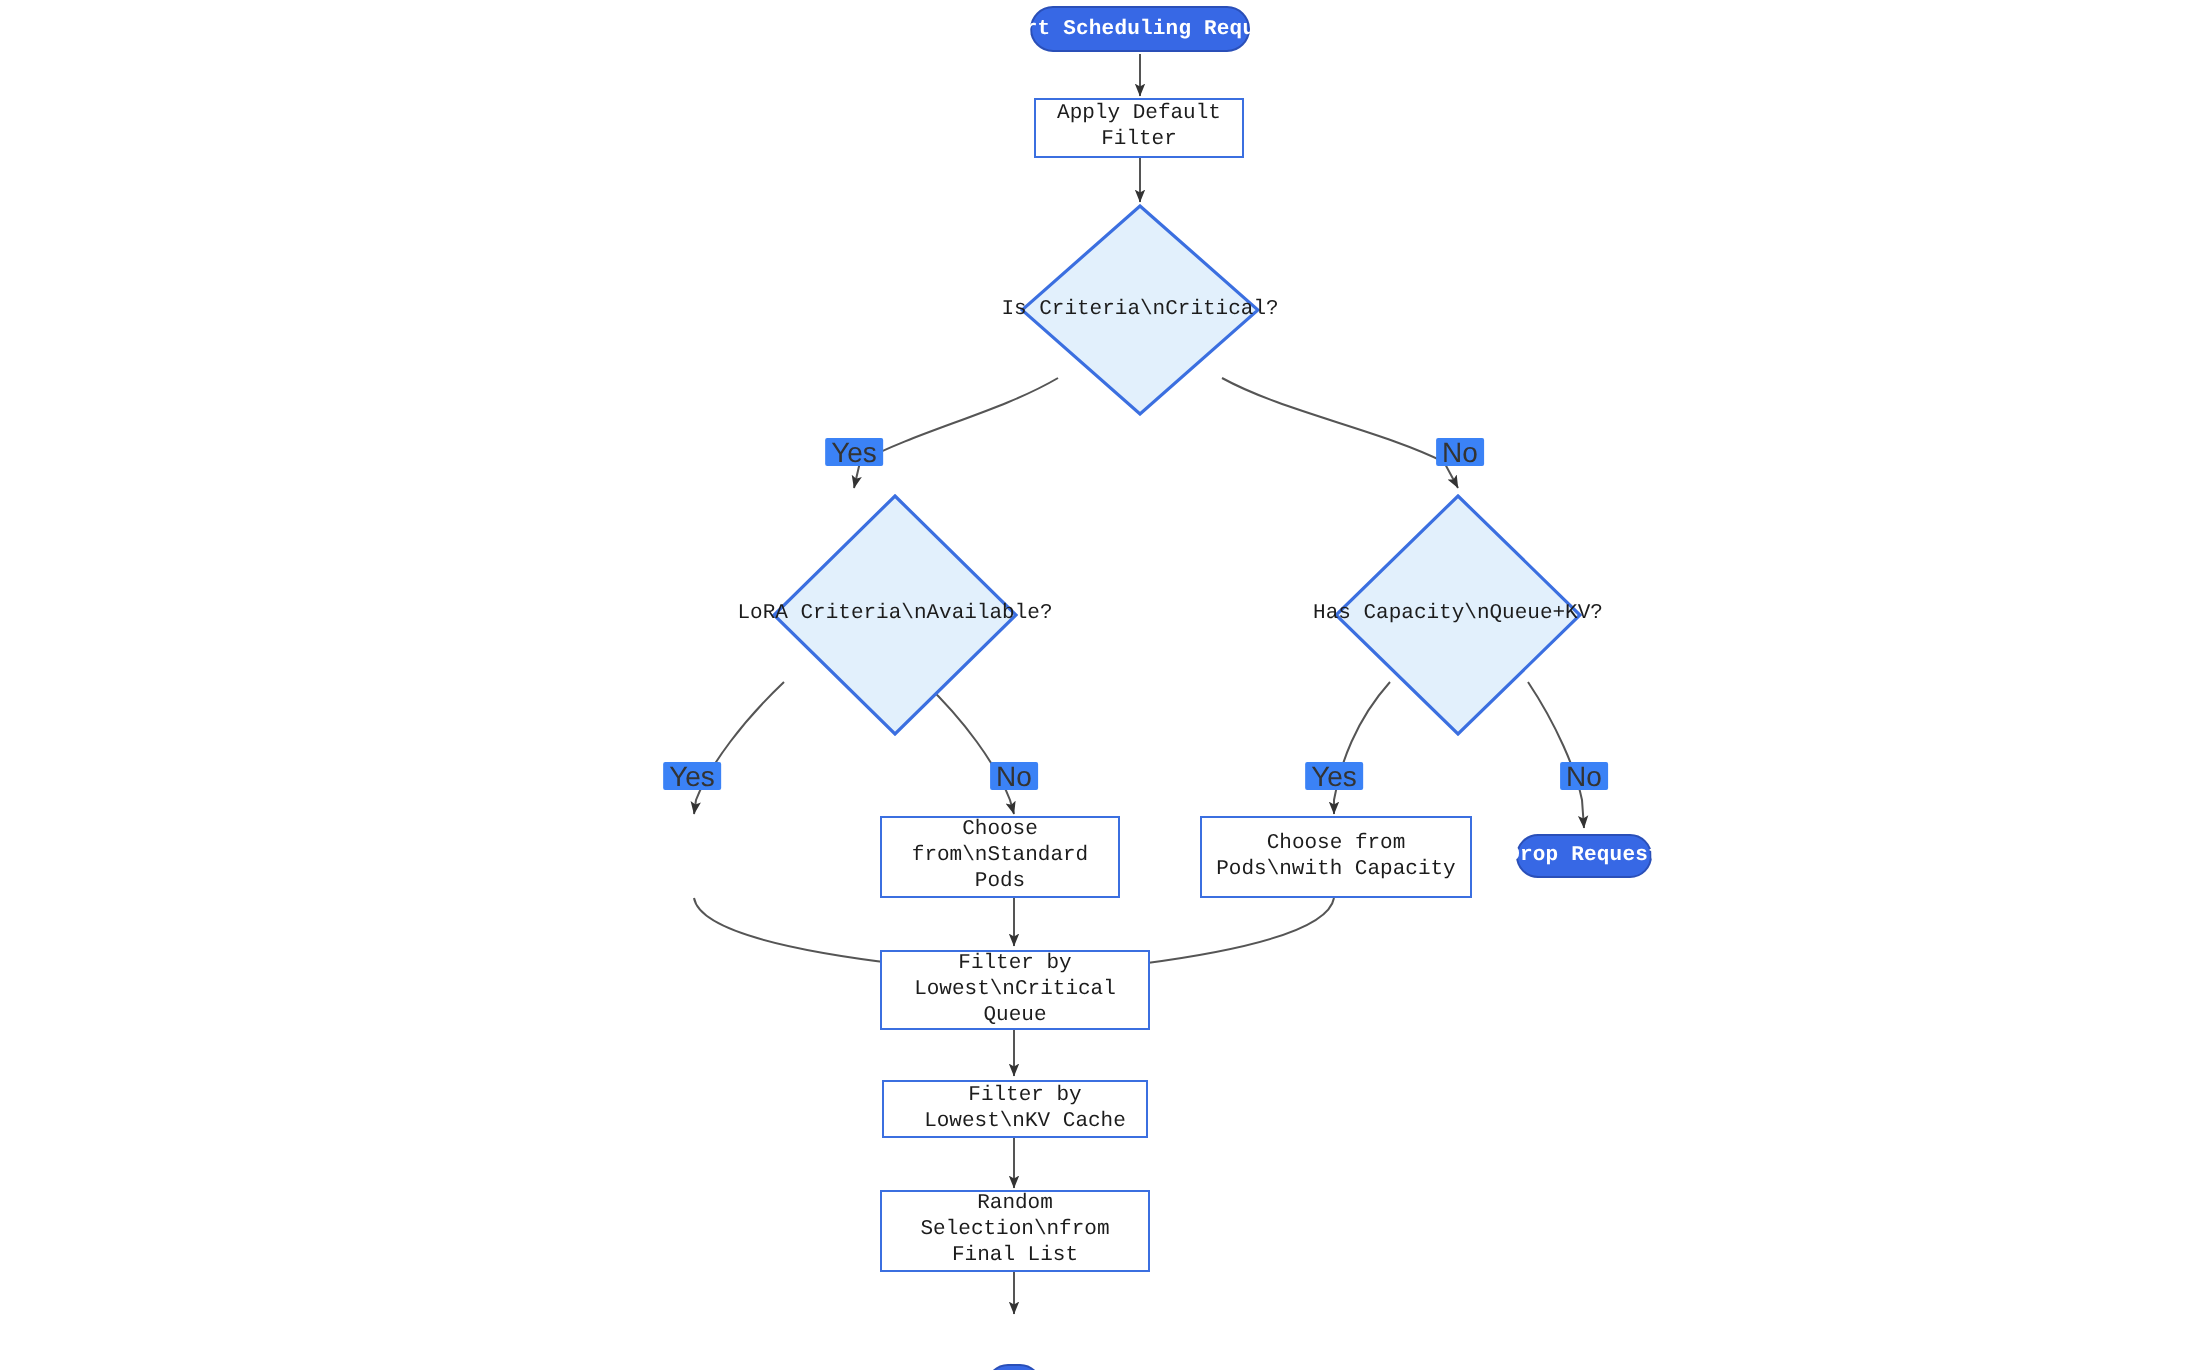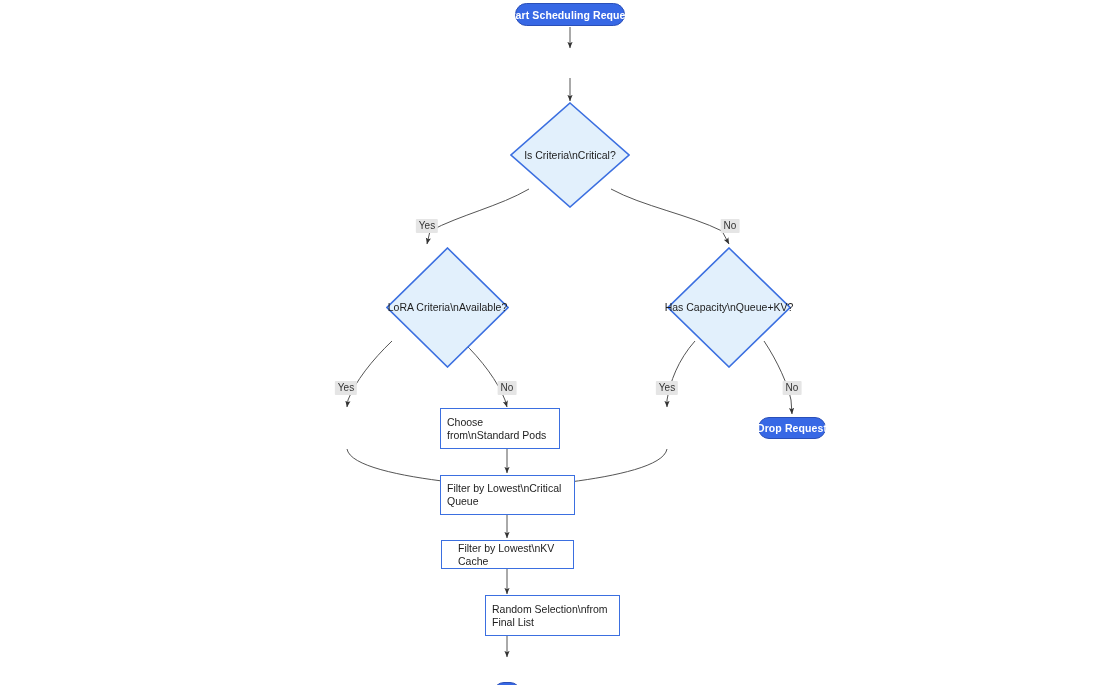--- a/index.html
+++ b/index.html
@@ -25,20 +25,22 @@
     width: 1103px;
     height: 685px;
     pointer-events: none;
   }
   .node {
     position: absolute;
     box-sizing: border-box;
     display: flex;
     align-items: center;
     justify-content: center;
+    text-align: center;
+    font-family: Liberation Mono, monospace;
   }
   
   .node.terminal {
     background: #3768e5;
     border: 1.2px solid #2a4fb8;
     border-radius: 999px;
     color: #ffffff;
     font-size: 10.5px;
     font-weight: bold;
     letter-spacing: .1px;
@@ -74,23 +76,23 @@
     position: relative;
     z-index: 2;
     font-size: 10.5px;
     color: #1c1c1c;
     white-space: nowrap;
     line-height: 13px;
   }
   
   .edge-label {
     position: absolute;
-    background: #e5e5e5;
+    background: #3b82f6;
     color: #333333;
-    font-size: 10px;
+    font-size: 14px;
     line-height: 12px;
     padding: 1px 3px;
     border-radius: 1px;
     white-space: nowrap;
     transform: translate(-50%, -50%);
   }
 </style>
 </head>
 <body>
 
@@ -131,20 +133,23 @@
       <path d="M507,569 L507,594"></path>
 
       <path d="M507,636 L507,657"></path>
     </g>
   </svg>
 
   <div class="node terminal" style="left:515px; top:3px; width:110px; height:23px;">
     <span>Start Scheduling Request</span>
   </div>
 
+  <div class="node process" style="left:517px; top:49px; width:105px; height:30px;">
+    <span class="txt">Apply Default Filter</span>
+  </div>
 
   <div class="node decision" style="left:510px; top:102px; width:120px; height:106px;">
     <svg class="dia" viewBox="0 0 120 106" preserveAspectRatio="none">
       <polygon points="60,1 119,53 60,105 1,53" fill="#e2f0fc" stroke="#3b6fe0" stroke-width="1.6"></polygon>
     </svg>
     <span class="dlabel">Is Criteria\nCritical?</span>
   </div>
 
   <div class="node decision" style="left:386px; top:247px; width:123px; height:121px;">
     <svg class="dia" viewBox="0 0 123 121" preserveAspectRatio="none">
@@ -158,34 +163,37 @@
       <polygon points="62,1 123,60.5 62,120 1,60.5" fill="#e2f0fc" stroke="#3b6fe0" stroke-width="1.6"></polygon>
     </svg>
     <span class="dlabel">Has Capacity\nQueue+KV?</span>
   </div>
 
 
   <div class="node process" style="left:440px; top:408px; width:120px; height:41px;">
     <span class="txt">Choose from\nStandard Pods</span>
   </div>
 
+  <div class="node process" style="left:600px; top:408px; width:136px; height:41px;">
+    <span class="txt">Choose from Pods\nwith Capacity</span>
+  </div>
 
   <div class="node terminal" style="left:758px; top:417px; width:68px; height:22px;">
     <span>Drop Request</span>
   </div>
 
   <div class="node process" style="left:440px; top:475px; width:135px; height:40px;">
     <span class="txt">Filter by Lowest\nCritical Queue</span>
   </div>
 
   <div class="node process" style="left:441px; top:540px; width:133px; height:29px;padding-left:16px;">
     <span class="txt">Filter by Lowest\nKV Cache</span>
   </div>
 
-  <div class="node process" style="left:440px; top:595px; width:135px; height:41px;margin-left:45px;">
+  <div class="node process" style="left:440px; top:595px; width:135px; height:41px;">
     <span class="txt">Random Selection\nfrom Final List</span>
   </div>
 
   <div class="node terminal" style="left:493px; top:682px; width:28px; height:22px;">
     <span>End</span>
   </div>
 
   <div class="edge-label" style="left:427px; top:226px;">Yes</div>
   <div class="edge-label" style="left:730px; top:226px;">No</div>
   <div class="edge-label" style="left:346px; top:388px;">Yes</div>

